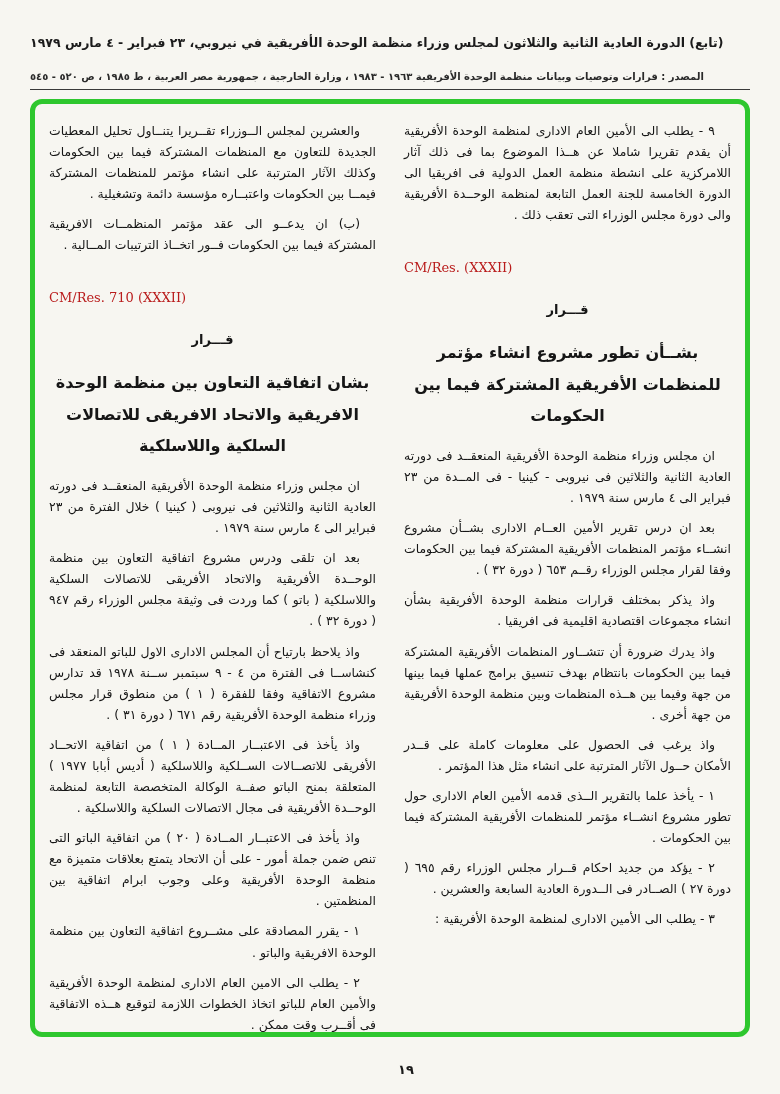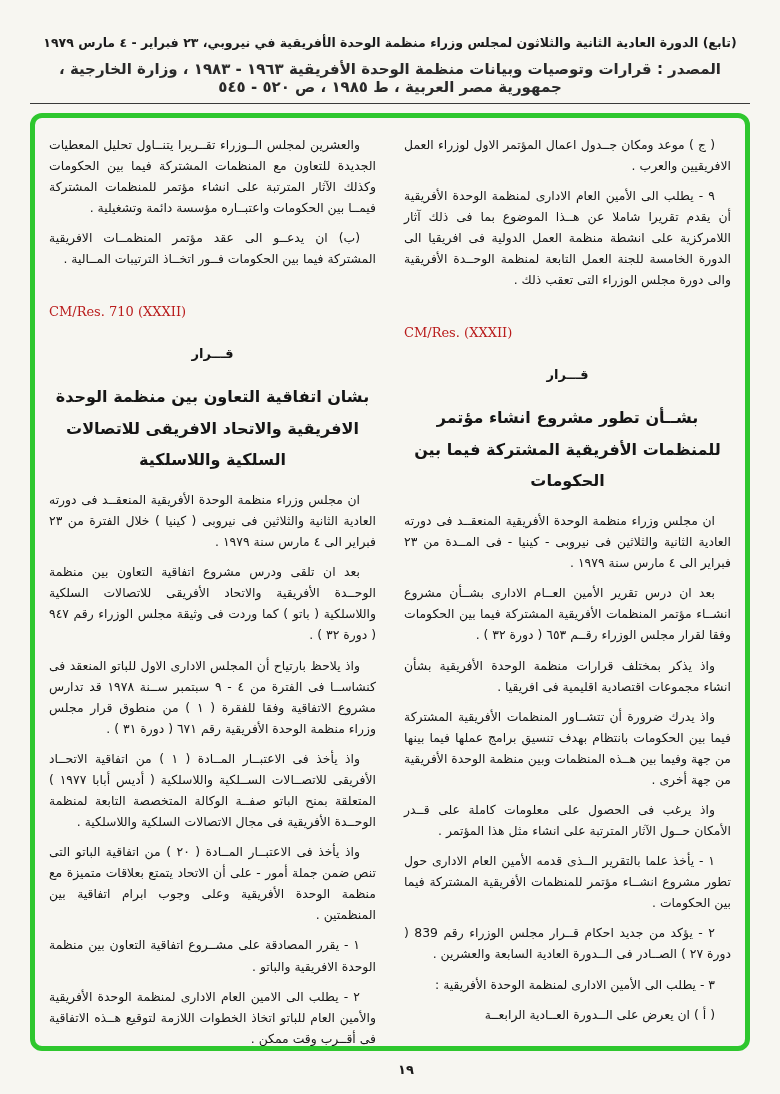--- a/index.html
+++ b/index.html
@@ -9,32 +9,32 @@
     font-family: "DejaVu Sans", sans-serif;
     color: #1b1b1b;
     overflow: hidden;
   }
   .page {
     position: relative;
     width: 780px; height: 1094px;
     padding: 34px 30px 0 30px;
   }
   
-  .doc-header { direction: rtl; text-align: center; }
+  .doc-header { direction: rtl; text-align: left; }
   .doc-title {
     font-size: 12.5px;
     font-weight: bold;
     line-height: 1.5;
     letter-spacing: 0.2px;
   }
   .doc-source {
-    font-size: 15px;
+    font-size: 10px;
     font-weight: bold;
     color: #2a2a2a;
-    margin-top: 7px;
+    margin-top: 18px;
   }
   .header-rule {
     border: none;
     border-top: 1.6px solid #3a3a3a;
     margin-top: 7px;
   }
   
   .annotation-box {
     margin-top: 9px;
     border: 5px solid #2ec72e;
@@ -107,34 +107,32 @@
   <header class="doc-header">
     <div class="doc-title">(تابع) الدورة العادية الثانية والثلاثون لمجلس وزراء منظمة الوحدة الأفريقية في نيروبي، ٢٣ فبراير - ٤ مارس ١٩٧٩</div>
     <div class="doc-source">المصدر : قرارات وتوصيات وبيانات منظمة الوحدة الأفريقية ١٩٦٣ - ١٩٨٣ ، وزارة الخارجية ، جمهورية مصر العربية ، ط ١٩٨٥ ، ص ٥٢٠ - ٥٤٥</div>
     <hr class="header-rule">
   </header>
 
   <div class="annotation-box" style="border-color: rgb(46, 199, 46);">
     <div class="columns">
 
       <section class="column">
-        <p class="para">( ج ) موعد ومكان جــدول اعمال المؤتمر الاول لوزراء العمل الافريقيين والعرب .</p>
         <p class="para">٩ - يطلب الى الأمين العام الادارى لمنظمة الوحدة الأفريقية أن يقدم تقريرا شاملا عن هــذا الموضوع بما فى ذلك آثار اللامركزية على انشطة منظمة العمل الدولية فى افريقيا الى الدورة الخامسة للجنة العمل التابعة لمنظمة الوحــدة الأفريقية والى دورة مجلس الوزراء التى تعقب ذلك .</p>
         <p class="para code-line">CM/Res. (XXXII)</p>
         <h2 class="res-heading">قـــرار</h2>
         <h3 class="res-subheading">بشــأن تطور مشروع انشاء مؤتمر للمنظمات الأفريقية المشتركة فيما بين الحكومات</h3>
         <p class="para">ان مجلس وزراء منظمة الوحدة الأفريقية المنعقــد فى دورته العادية الثانية والثلاثين فى نيروبى - كينيا - فى المــدة من ٢٣ فبراير الى ٤ مارس سنة ١٩٧٩ .</p>
         <p class="para">بعد ان درس تقرير الأمين العــام الادارى بشــأن مشروع انشــاء مؤتمر المنظمات الأفريقية المشتركة فيما بين الحكومات وفقا لقرار مجلس الوزراء رقــم ٦٥٣ ( دورة ٣٢ ) .</p>
         <p class="para">واذ يذكر بمختلف قرارات منظمة الوحدة الأفريقية بشأن انشاء مجموعات اقتصادية اقليمية فى افريقيا .</p>
         <p class="para">واذ يدرك ضرورة أن تتشــاور المنظمات الأفريقية المشتركة فيما بين الحكومات بانتظام بهدف تنسيق برامج عملها فيما بينها من جهة وفيما بين هــذه المنظمات وبين منظمة الوحدة الأفريقية من جهة أخرى .</p>
         <p class="para">واذ يرغب فى الحصول على معلومات كاملة على قــدر الأمكان حــول الآثار المترتبة على انشاء مثل هذا المؤتمر .</p>
         <p class="para">١ - يأخذ علما بالتقرير الــذى قدمه الأمين العام الادارى حول تطور مشروع انشــاء مؤتمر للمنظمات الأفريقية المشتركة فيما بين الحكومات .</p>
-        <p class="para">٢ - يؤكد من جديد احكام قــرار مجلس الوزراء رقم 839 ( دورة ٢٧ ) الصــادر فى الــدورة العادية السابعة والعشرين .</p>
+        <p class="para">٢ - يؤكد من جديد احكام قــرار مجلس الوزراء رقم ٦٩٥ ( دورة ٢٧ ) الصــادر فى الــدورة العادية السابعة والعشرين .</p>
         <p class="para">٣ - يطلب الى الأمين الادارى لمنظمة الوحدة الأفريقية :</p>
-        <p class="para">( أ ) ان يعرض على الــدورة العــادية الرابعــة</p>
       </section>
 
       <section class="column">
         <p class="para">والعشرين لمجلس الــوزراء تقــريرا يتنــاول تحليل المعطيات الجديدة للتعاون مع المنظمات المشتركة فيما بين الحكومات وكذلك الآثار المترتبة على انشاء مؤتمر للمنظمات المشتركة فيمــا بين الحكومات واعتبــاره مؤسسة دائمة وتشغيلية .</p>
         <p class="para">(ب) ان يدعــو الى عقد مؤتمر المنظمــات الافريقية المشتركة فيما بين الحكومات فــور اتخــاذ الترتيبات المــالية .</p>
         <p class="para code-line">CM/Res. 710 (XXXII)</p>
         <h2 class="res-heading">قـــرار</h2>
         <h3 class="res-subheading">بشان اتفاقية التعاون بين منظمة الوحدة الافريقية والاتحاد الافريقى للاتصالات السلكية واللاسلكية</h3>
         <p class="para">ان مجلس وزراء منظمة الوحدة الأفريقية المنعقــد فى دورته العادية الثانية والثلاثين فى نيروبى ( كينيا ) خلال الفترة من ٢٣ فبراير الى ٤ مارس سنة ١٩٧٩ .</p>
         <p class="para">بعد ان تلقى ودرس مشروع اتفاقية التعاون بين منظمة الوحــدة الأفريقية والاتحاد الأفريقى للاتصالات السلكية واللاسلكية ( باتو ) كما وردت فى وثيقة مجلس الوزراء رقم ٩٤٧ ( دورة ٣٢ ) .</p>

